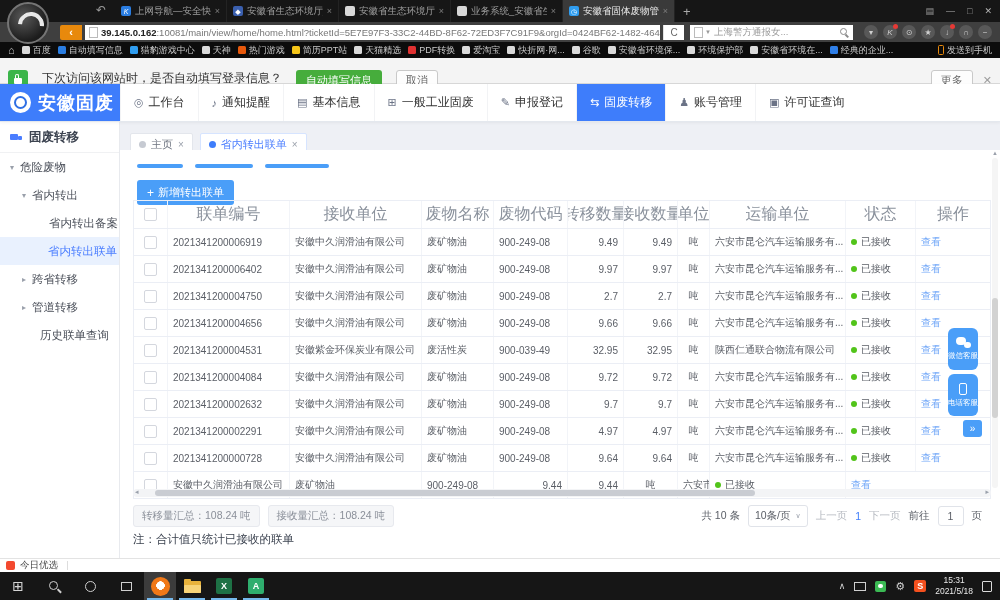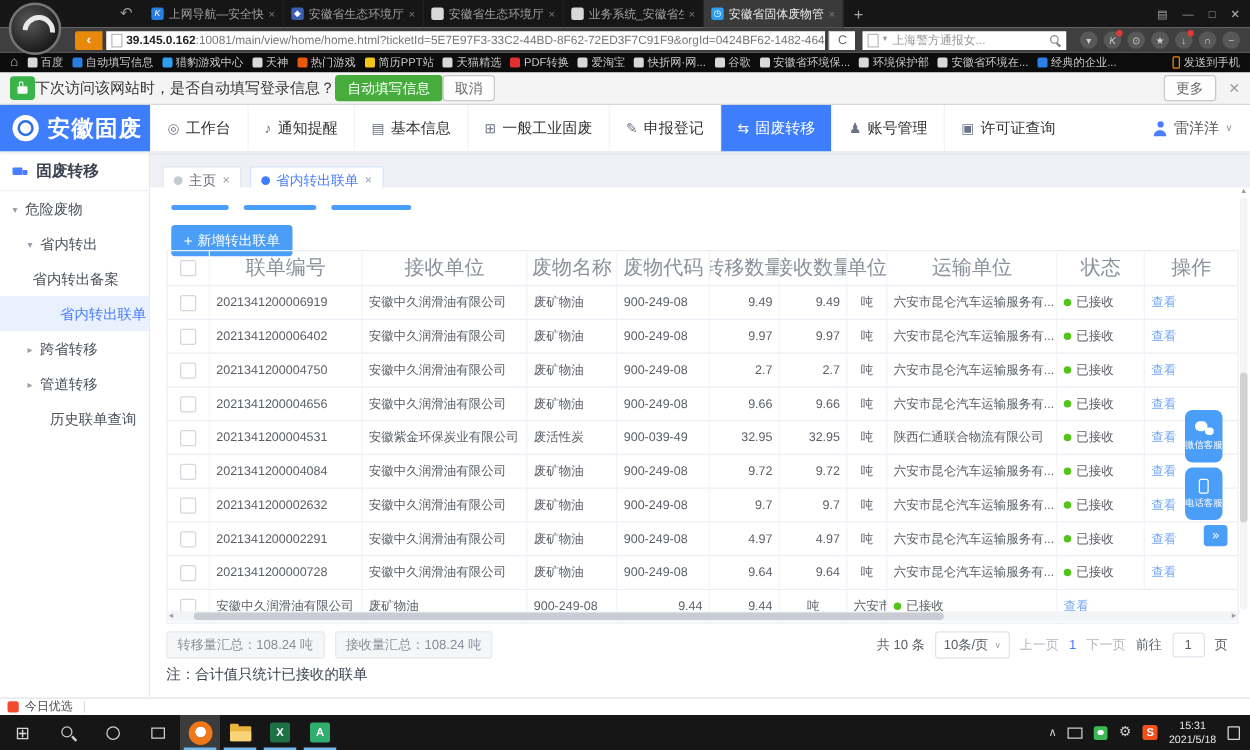--- a/index.html
+++ b/index.html
@@ -50,21 +50,21 @@
 
   .bookmarksbar{position:absolute;left:0;top:42px;width:1000px;height:16px;background:#0c0c0c;display:flex;align-items:center;
     padding:0 8px;box-sizing:border-box;gap:7px;overflow:hidden}
   .home-ico{color:#bdbdbd;font-size:11px;line-height:1}
   .bm{display:flex;align-items:center;gap:3px;color:#c9c9c9;font-size:9px;white-space:nowrap}
   .bm-ico{width:8px;height:8px;border-radius:1.5px;flex:0 0 8px}
   .send-phone{margin-left:auto;display:flex;align-items:center;gap:3px;color:#c9c9c9;font-size:9px;white-space:nowrap}
   .phone-ico{width:6px;height:10px;border:1.5px solid #e8890c;border-radius:1.5px;box-sizing:border-box}
 
   .notifbar{position:absolute;left:0;top:58px;width:1000px;height:26px;background:#f4f4f4;border-bottom:1px solid #d9d9d9;
-    box-sizing:border-box;display:flex;align-items:center;padding:12px 8px;gap:0}
+    box-sizing:border-box;display:flex;align-items:flex-start;padding:12px 8px;gap:14px}
   .lockbox{width:20px;height:19px;background:#3bb54a;border-radius:3px;display:flex;align-items:center;justify-content:center}
   .lock{position:relative;width:8px;height:6px;background:#fff;border-radius:1px;margin-top:3px}
   .lock::before{content:"";position:absolute;top:-4px;left:1px;width:4px;height:4px;border:1.5px solid #fff;border-bottom:none;
     border-radius:3px 3px 0 0;box-sizing:border-box}
   .notif-text{font-size:12px;color:#333}
   .btn-green{background:#46ad3c;color:#fff;font-size:11px;border-radius:3px;padding:3px 10px}
   .btn-plain{background:#fdfdfd;color:#666;font-size:11px;border:1px solid #c9c9c9;border-radius:3px;padding:2px 9px}
   .notif-right{margin-left:auto;display:flex;align-items:center;gap:10px}
   .notif-x{color:#9b9b9b;font-size:11px}
 
@@ -445,45 +445,40 @@
         <div class="nav-item">
           <span class="nav-ico">♟</span>
           <span>账号管理</span>
         </div>
 
         <div class="nav-item">
           <span class="nav-ico">▣</span>
           <span>许可证查询</span>
         </div>
       </div>
-    <div class="user-block">
-      <span class="person"></span>
-      <span>雷洋洋</span>
-      <span class="user-caret">∨</span>
-    </div>
   </div>
 
   <div class="sidebar">
     <div class="side-title">
       <span class="truck"></span>
       <span>固废转移</span>
     </div>
     <div>
 
         <div class="side-item" style="padding-left: 8px;">
           <span class="side-arrow">▾</span>
           <span>危险废物</span>
         </div>
 
         <div class="side-item" style="padding-left: 20px;">
           <span class="side-arrow">▾</span>
           <span>省内转出</span>
         </div>
 
-        <div class="side-item" style="padding-left: 14px;">
+        <div class="side-item" style="padding-left: 36px; justify-content: center;">
           <span class="side-arrow"></span>
           <span>省内转出备案</span>
         </div>
 
         <div class="side-item active" style="padding-left: 36px;">
           <span class="side-arrow"></span>
           <span>省内转出联单</span>
         </div>
 
         <div class="side-item" style="padding-left: 20px;">

